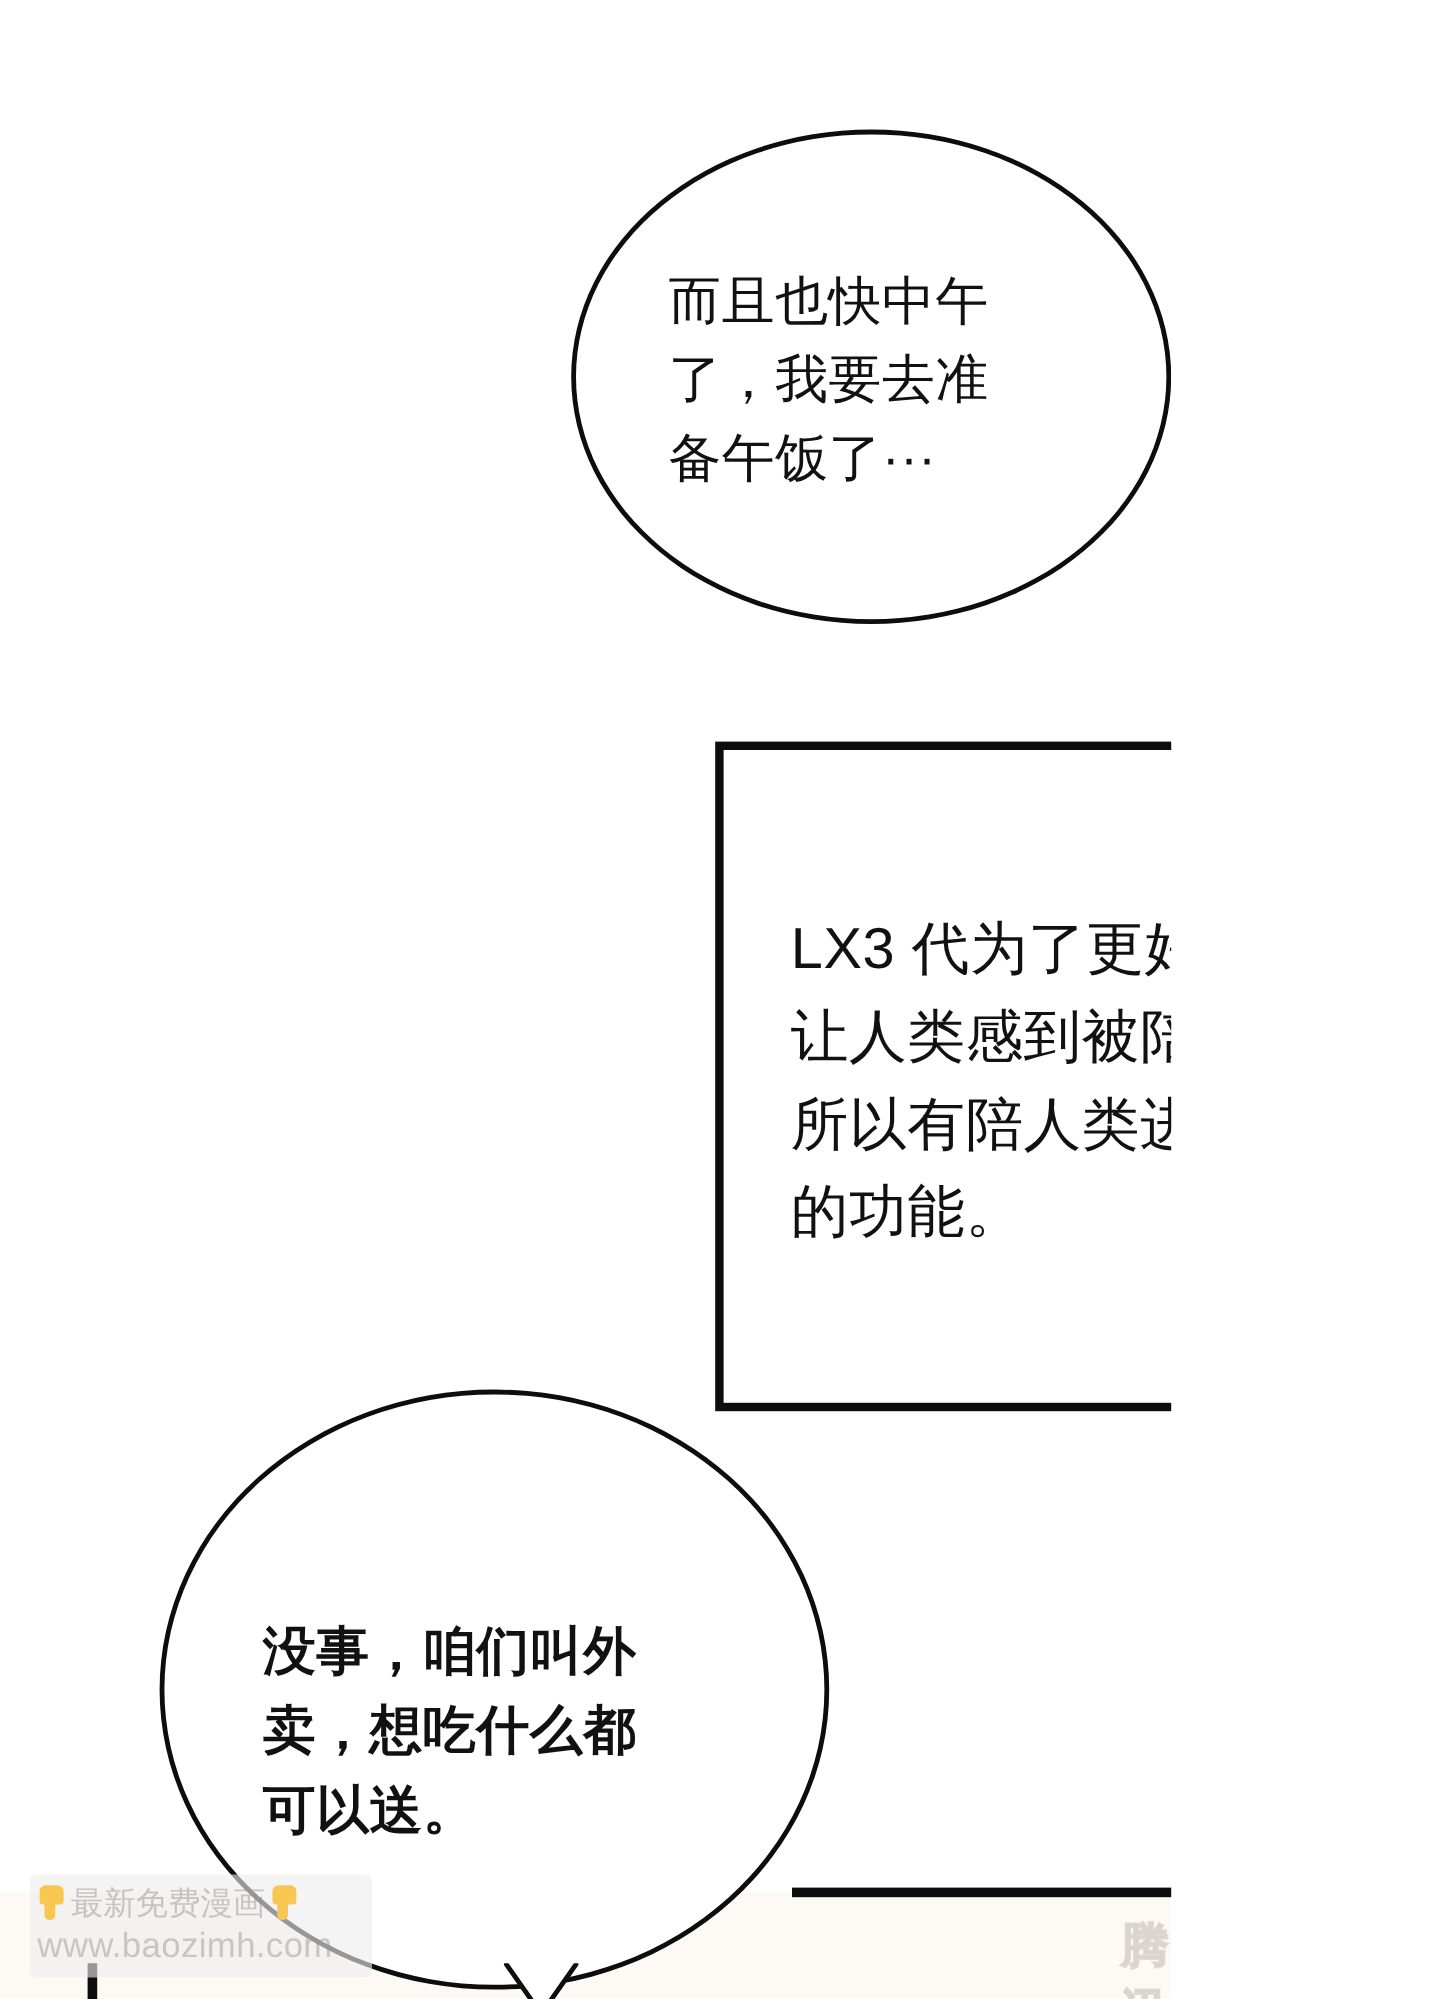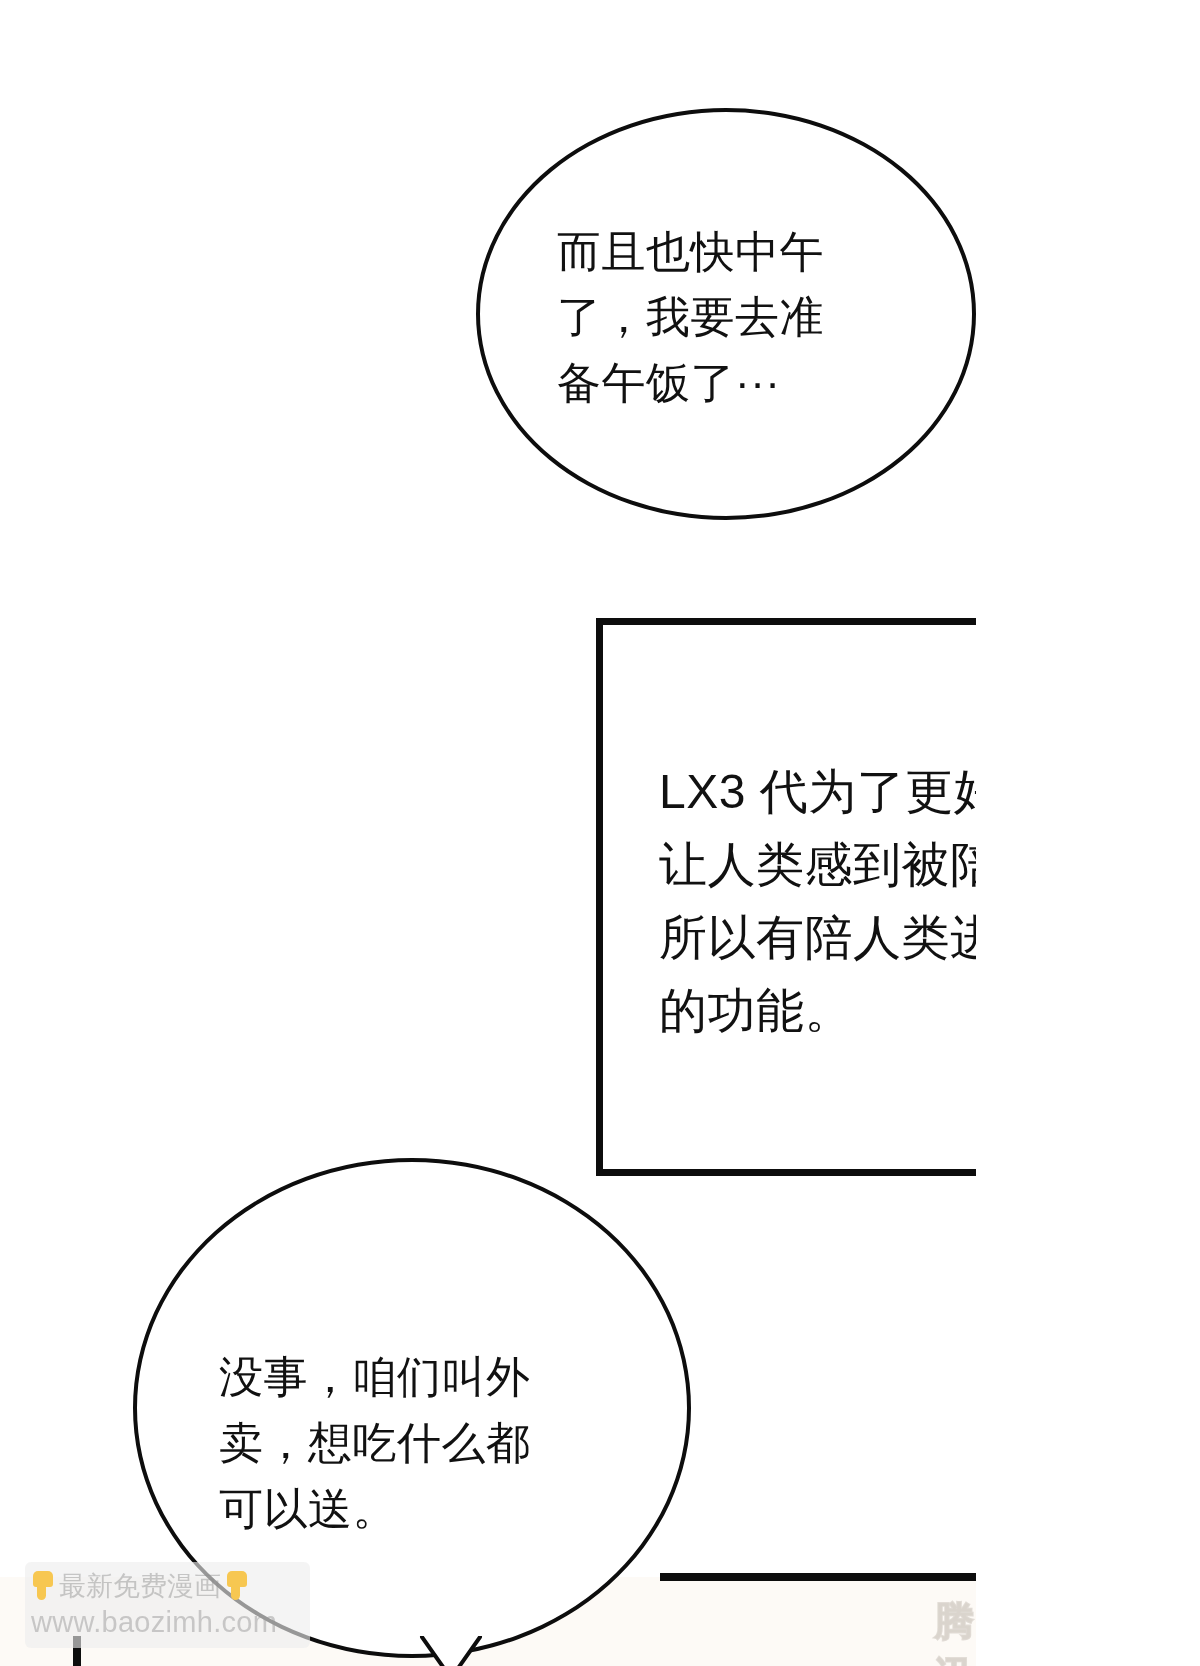--- a/index.html
+++ b/index.html
@@ -115,20 +115,21 @@
     top: 1158px;
     width: 558px;
     height: 500px;
   }
   #bubble-three .bubble-text {
     font-size: 44px;
     line-height: 1.5;
     width: 400px;
     margin-left: 14px;
     margin-top: 70px;
+    font-weight: bold;
   }
 
   
   #bubble-three-tail {
     position: absolute;
     left: 418px;
     top: 1636px;
     width: 68px;
     height: 40px;
   }

